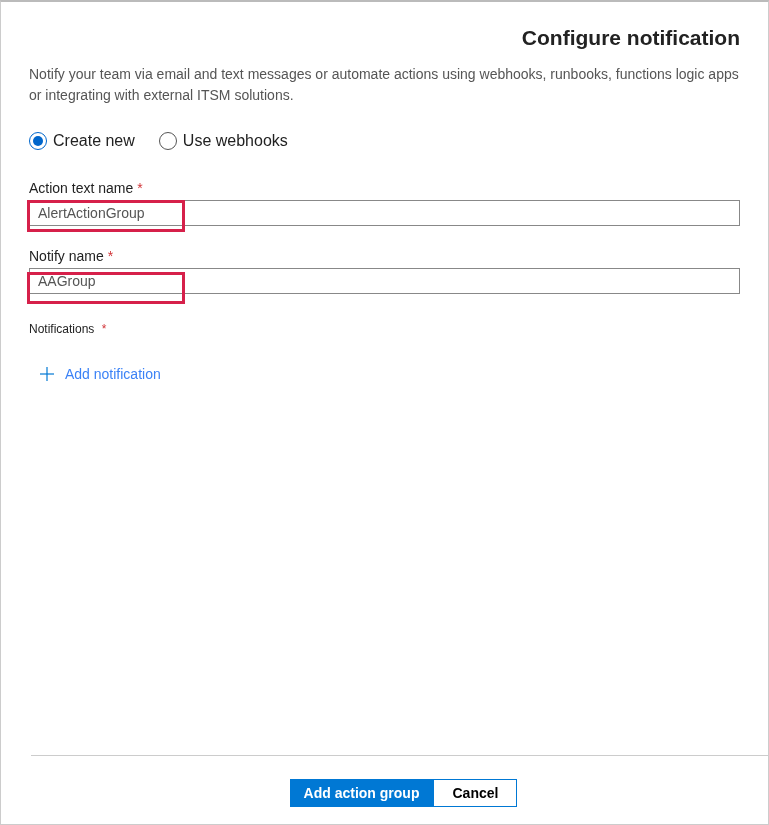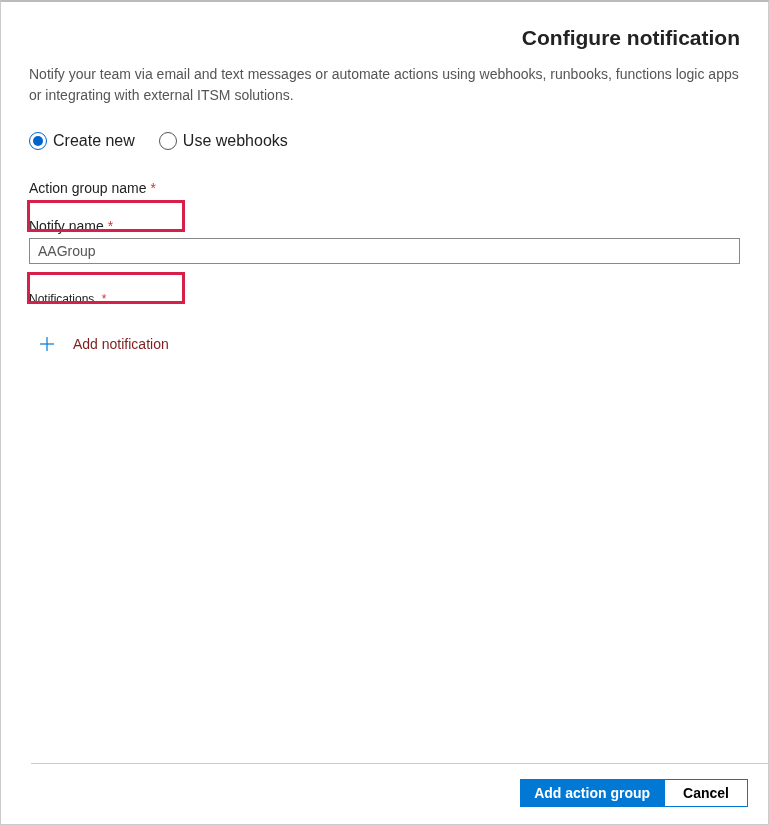--- a/index.html
+++ b/index.html
@@ -109,45 +109,45 @@
     .section-title {
       font-size: 12px;
       color: #222;
       font-weight: 400;
       margin-top: 28px;
       margin-bottom: 26px;
     }
     .add-button {
       display: flex;
       align-items: center;
-      gap: 18px;
+      gap: 10px;
       cursor: pointer;
       padding: 4px 10px;
       font-size: 14px;
-      color: #7f1d1d;
+      color: #3b82f6;
     }
     .plus-icon {
       color: #0078d4;
       font-size: 18px;
       font-weight: 300;
       width: 16px;
       height: 16px;
       display: flex;
       align-items: center;
       justify-content: center;
     }
     .footer {
       position: absolute;
       bottom: 0;
       left: 0;
       right: 0;
       border-top: 1px solid #ccc;
-      padding: 15px 20px 17px 28px;
-      display: flex;
-      justify-content: flex-end;
+      padding: 23px 20px 17px 28px;
+      display: flex;
+      justify-content: center;
       align-items: center;
       margin-left: 30px;
     }
     .btn-primary {
       background: #0078d4;
       color: #ffffff;
       border: none;
       padding: 6px 14px;
       font-size: 14px;
       font-weight: 600;
@@ -180,23 +180,24 @@
       <span class="radio-label">Create new</span>
     </div>
     <div class="radio-option">
       <span class="radio-circle"></span>
       <span class="radio-label">Use webhooks</span>
     </div>
   </div>
 
   <div class="field-group">
     <div class="field-label">
-      <span>Action group name</span>
+      <span>Action text name</span>
       <span class="required">*</span>
     </div>
+    <input type="text" class="text-input" value="AlertActionGroup" style="">
   </div>
 
   <div class="field-group">
     <div class="field-label">
       <span>Notify name</span>
       <span class="required">*</span>
     </div>
     <input type="text" class="text-input" value="AAGroup" style="">
   </div>
 

